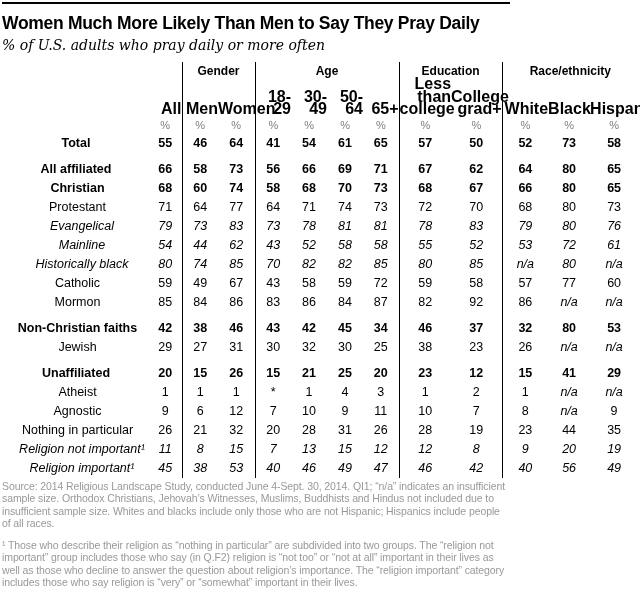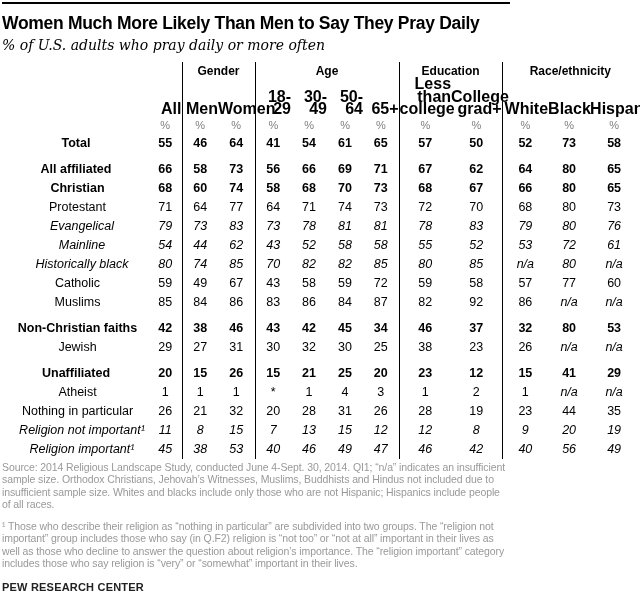--- a/index.html
+++ b/index.html
@@ -225,21 +225,21 @@
           <td>58</td>
           <td>59</td>
           <td>72</td>
           <td class="bl">59</td>
           <td>58</td>
           <td class="bl">57</td>
           <td>77</td>
           <td>60</td>
         </tr>
         <tr class="ind-1">
-          <td class="lbl">Muslims</td>
+          <td class="lbl">Mormon</td>
           <td>85</td>
           <td class="bl">84</td>
           <td>86</td>
           <td class="bl">83</td>
           <td>86</td>
           <td>84</td>
           <td>87</td>
           <td class="bl">82</td>
           <td>92</td>
           <td class="bl">86</td>
@@ -300,20 +300,35 @@
           <td>1</td>
           <td>4</td>
           <td>3</td>
           <td class="bl">1</td>
           <td>2</td>
           <td class="bl">1</td>
           <td class=" na">n/a</td>
           <td class=" na">n/a</td>
         </tr>
         <tr class="ind-1">
+          <td class="lbl">Agnostic</td>
+          <td>9</td>
+          <td class="bl">6</td>
+          <td>12</td>
+          <td class="bl">7</td>
+          <td>10</td>
+          <td>9</td>
+          <td>11</td>
+          <td class="bl">10</td>
+          <td>7</td>
+          <td class="bl">8</td>
+          <td class=" na">n/a</td>
+          <td>9</td>
+        </tr>
+        <tr class="ind-1">
           <td class="lbl">Nothing in particular</td>
           <td>26</td>
           <td class="bl">21</td>
           <td>32</td>
           <td class="bl">20</td>
           <td>28</td>
           <td>31</td>
           <td>26</td>
           <td class="bl">28</td>
           <td>19</td>

